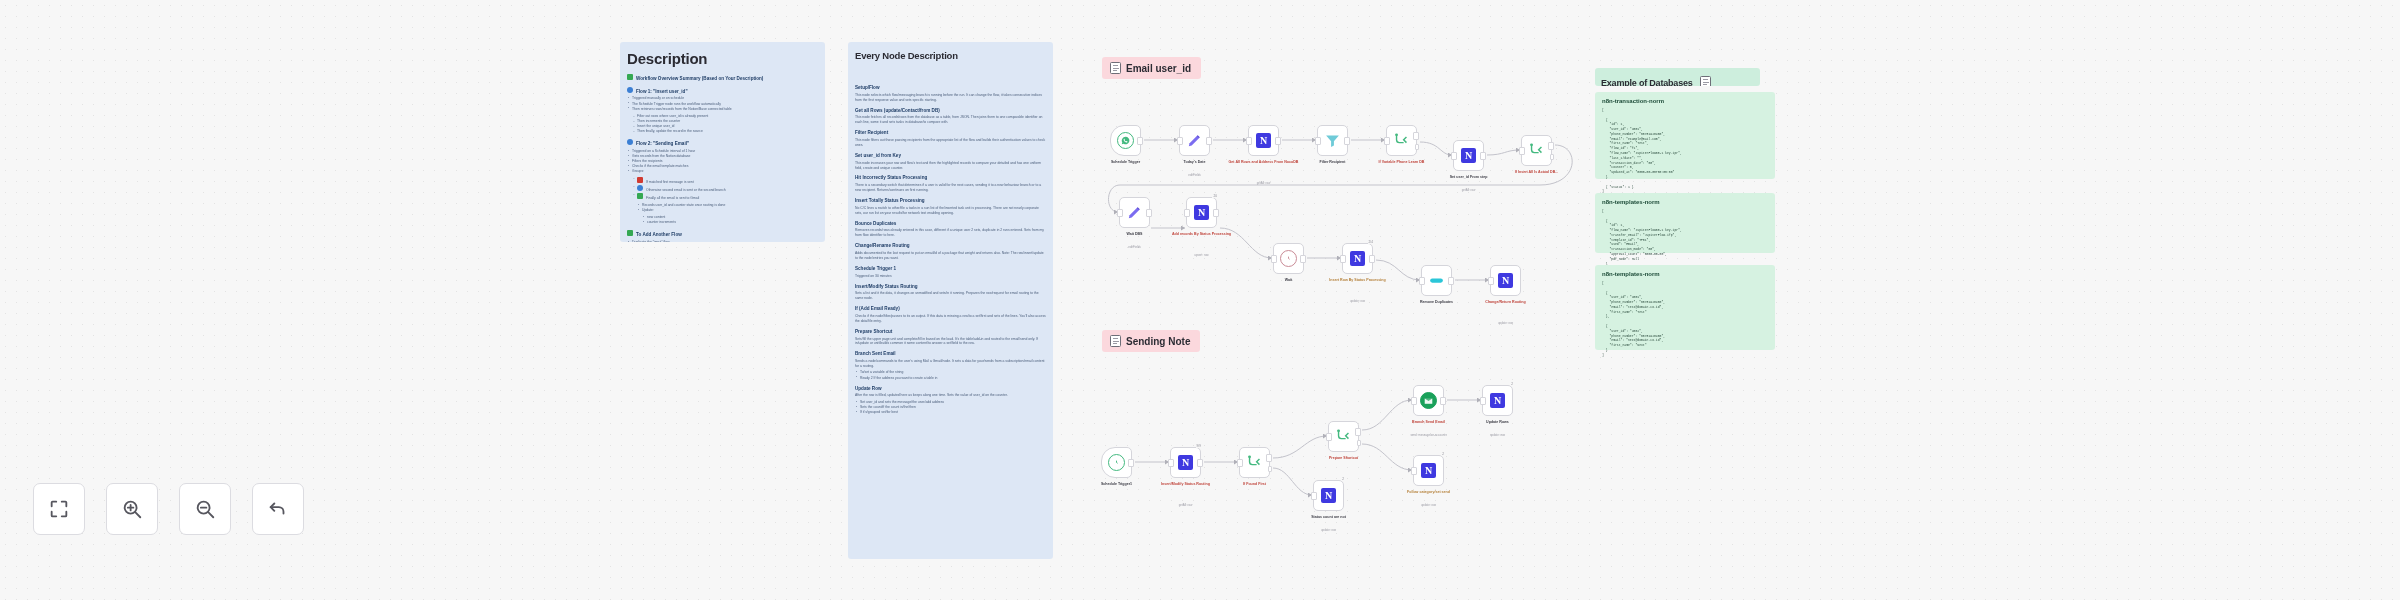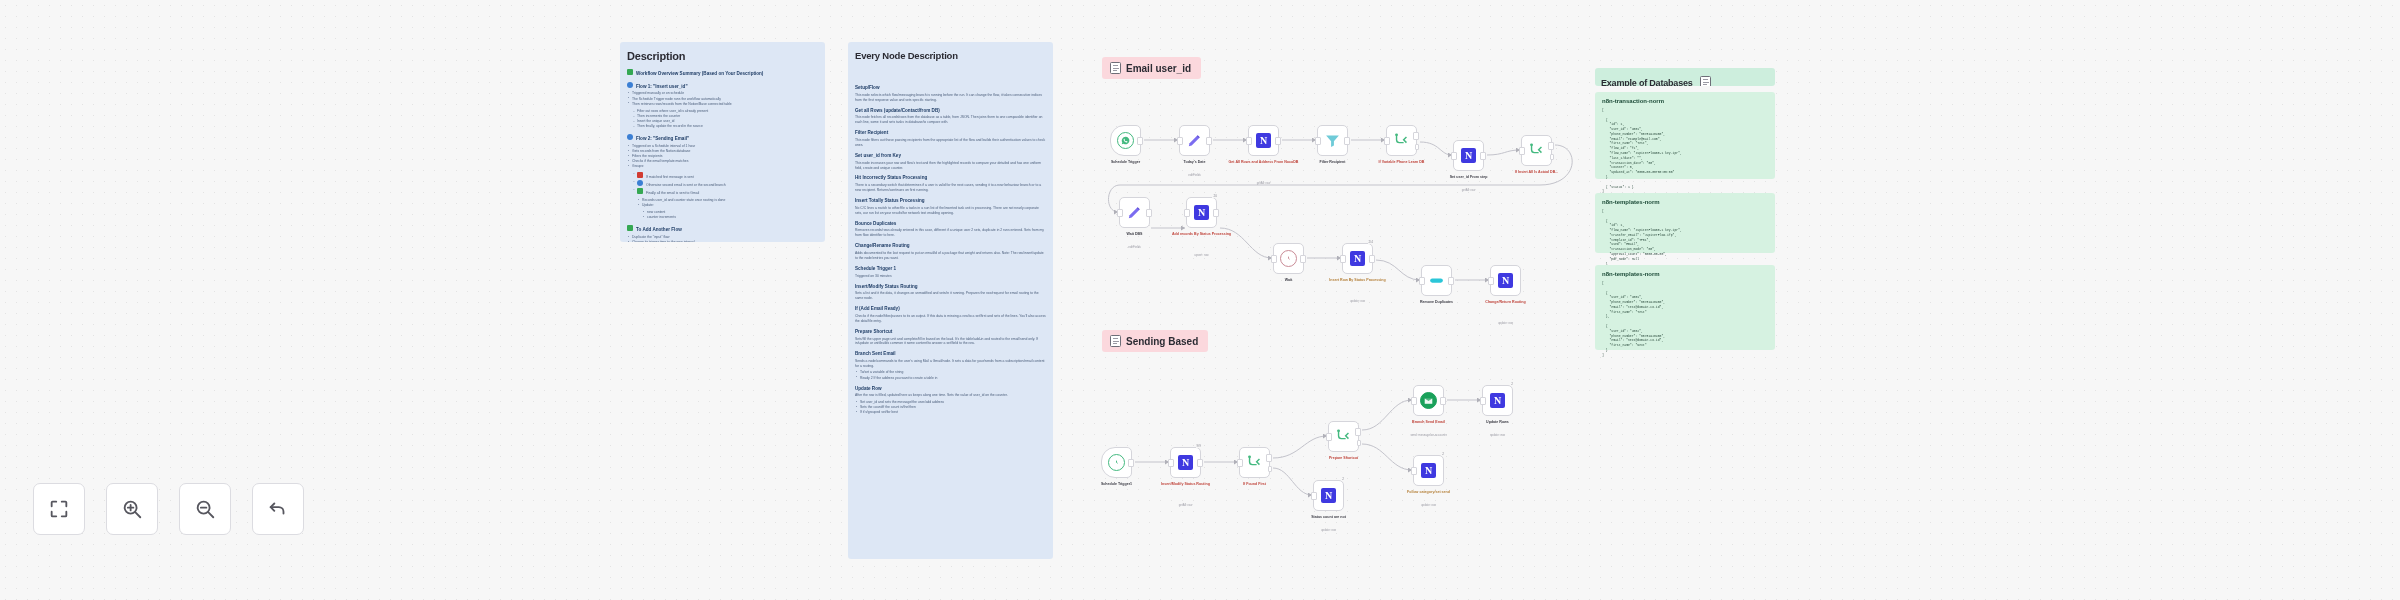--- a/index.html
+++ b/index.html
@@ -27,21 +27,21 @@
   .sticky-green-head { background: #cdeedd; }
 
   .sticky-title {
     font-weight: bold;
     color: #2b2b33;
     letter-spacing: -0.2px;
   }
 
   
   #desc-panel { left: 620px; top: 42px; width: 205px; height: 200px; padding: 8px 7px; }
-  #desc-panel .sticky-title { font-size: 11px; margin-bottom: 7px; }
+  #desc-panel .sticky-title { font-size: 15px; margin-bottom: 7px; }
 
   #node-panel { left: 848px; top: 42px; width: 205px; height: 517px; padding: 8px 7px; }
   #node-panel .sticky-title { font-size: 9.5px; margin-bottom: 24px; }
 
   .h-emoji {
     display: inline-block; width: 6px; height: 6px;
     border-radius: 1px; margin-right: 3px; vertical-align: 0px;
   }
   .em-green { background: #35a853; }
   .em-blue  { background: #3b7fd4; border-radius: 50%; }
@@ -62,21 +62,21 @@
     padding-left: 5px; position: relative;
   }
   ul.bl li::before {
     content: "•"; position: absolute; left: 1px; top: -0.3px; color: #6b7c96;
   }
   ul.bl.sub { margin-left: 5px; }
   ul.bl.sub li::before { content: "–"; font-size: 3px; }
   ul.bl.sub2 { margin-left: 10px; }
 
   
-  #db-head { left: 1595px; top: 68px; width: 180px; height: 18px; padding: 4px 6px; }
+  #db-head { left: 1595px; top: 68px; width: 165px; height: 18px; padding: 4px 6px; }
   #db-head .sticky-title { font-size: 9px; }
   .db-block {
     position: absolute; left: 1595px; width: 180px;
     padding: 6px 7px; border-radius: 3px; background: #d6f2e1;
   }
   #db-1 { top: 92px; height: 87px; }
   #db-2 { top: 193px; height: 60px; }
   #db-3 { top: 265px; height: 85px; }
   .db-title {
     font-size: 6px; font-weight: bold; color: #1d4b38; margin-bottom: 4px;
@@ -296,21 +296,21 @@
     <span class="ptxt">Email user_id</span>
   </div>
 
   <div class="pink-label" id="pink-email">
     <span class="note-ico">
       <span class="pg"></span>
       <span class="ln" style="top:3px;width:5px"></span>
       <span class="ln" style="top:5.5px;width:6px"></span>
       <span class="ln" style="top:8px;width:4px"></span>
     </span>
-    <span class="ptxt">Sending Based</span>
+    <span class="ptxt">Sending Note</span>
   </div>
 
   <div class="sticky sticky-green-head" id="db-head">
     <span class="sticky-title">Example of Databases</span>
     <span class="note-ico" style="display:inline-block;vertical-align:-2px;margin-left:3px">
       <span class="pg"></span>
       <span class="ln" style="top:3px;width:5px"></span>
       <span class="ln" style="top:5.5px;width:6px"></span>
       <span class="ln" style="top:8px;width:4px"></span>
     </span>

